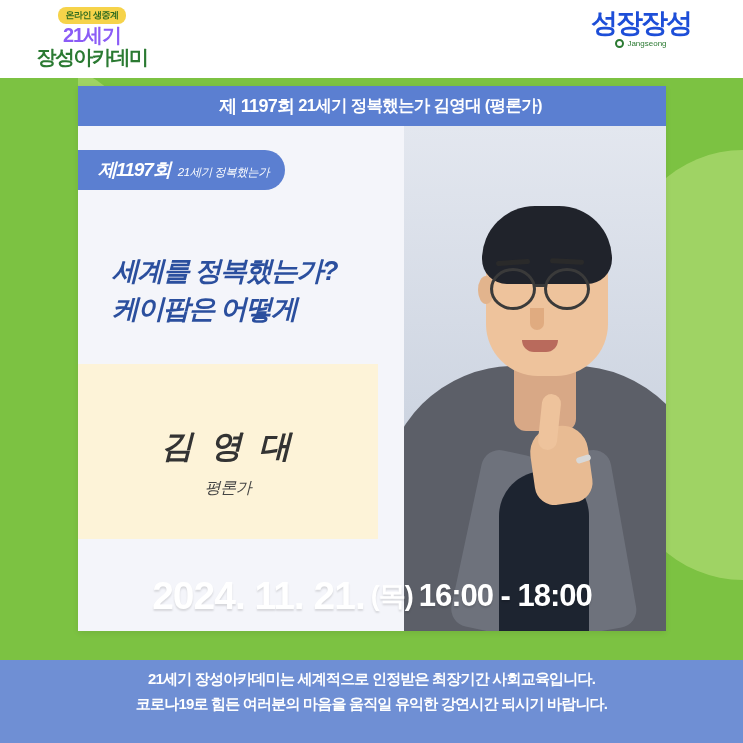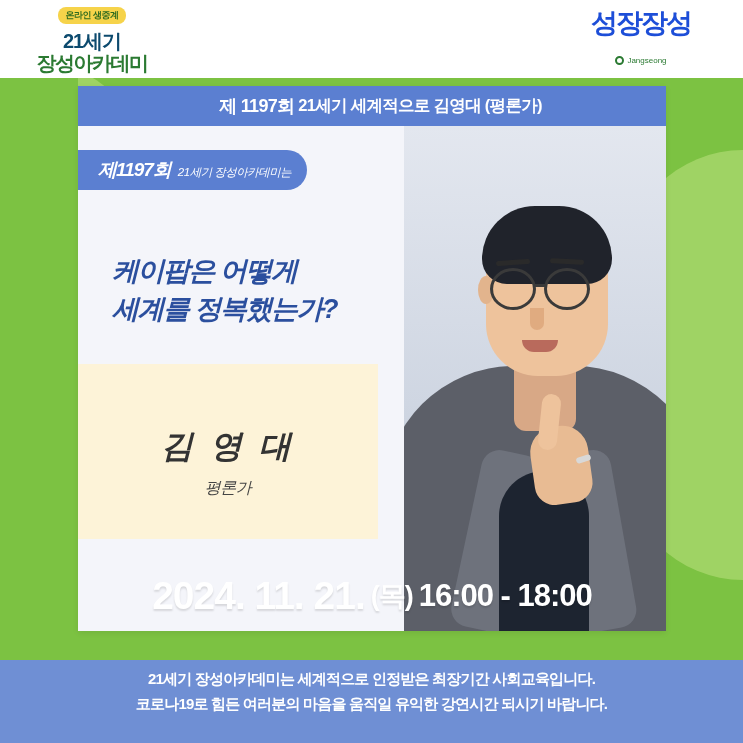--- a/index.html
+++ b/index.html
@@ -64,43 +64,43 @@
   .logo-left .badge {
     display: inline-block;
     background: #f6d34a;
     color: #2f6b1f;
     font-size: 9px; font-weight: bold;
     padding: 2px 7px;
     border-radius: 8px;
     letter-spacing: -0.5px;
   }
   .logo-left .l1 {
-    font-size: 20px; font-weight: bold; color: #0c4a6e;
-    letter-spacing: -1px; line-height: 21px; margin-top: 7px;
+    font-size: 20px; font-weight: bold; color: #8b5cf6;
+    letter-spacing: -1px; line-height: 21px; margin-top: 1px;
   }
   .logo-left .l2 {
     font-size: 20px; font-weight: bold; color: #2b7a32;
     letter-spacing: -1.5px; line-height: 22px;
   }
 
   
   .logo-right {
     position: absolute; right: 22px; top: 8px;
     width: 160px; height: 66px;
     text-align: center;
   }
   .logo-right .rtext {
     font-size: 27px; font-weight: bold;
     color: #1d4ed8;
     letter-spacing: -2px;
     line-height: 30px;
     text-shadow: 2px 2px 0 #ffffff, -2px 2px 0 #ffffff, 2px -2px 0 #ffffff, -2px -2px 0 #ffffff;
   }
   .logo-right .rsub {
-    font-size: 8px; color: #2b7a32; letter-spacing: 0px; margin-top: 18px;
+    font-size: 8px; color: #2b7a32; letter-spacing: 0px; margin-top: 1px;
   }
   .logo-right .rdot {
     display:inline-block; width: 9px; height: 9px; border-radius: 50%;
     border: 2px solid #2b7a32; vertical-align: middle; margin-right: 3px;
   }
 
   
   .card {
     position: absolute;
     left: 78px; top: 86px;
@@ -285,35 +285,35 @@
   <div class="logo-right">
     <div class="rtext">성장장성</div>
     <div class="rsub">
       <span class="rdot"></span><span>Jangseong</span>
     </div>
   </div>
 
   <div class="card">
 
     <div class="card-header">
-      <span class="big">제 1197회</span>&nbsp;<span>21세기 세계적으로 김영대 (평론가)</span>
+      <span class="big">제 1197회</span>&nbsp;<span>21세기 정복했는가 김영대 (평론가)</span>
     </div>
 
     <div class="card-body">
       <div class="body-left"></div>
       <div class="cream-block"></div>
 
       <div class="round-label">
         <span class="rl-num">제1197회</span>
-        <span class="rl-sub">21세기 장성아카데미는</span>
+        <span class="rl-sub">21세기 정복했는가</span>
       </div>
 
       <div class="title-block">
+        <div class="t-line">세계를 정복했는가?</div>
         <div class="t-line">케이팝은 어떻게</div>
-        <div class="t-line">세계를 정복했는가?</div>
       </div>
 
       <div class="speaker-block">
         <div class="speaker-name">김 영 대</div>
         <div class="speaker-role">평론가</div>
       </div>
 
       <div class="photo-wrap">
         <div class="ph-bg"></div>
         <div class="ph-bg2"></div>

